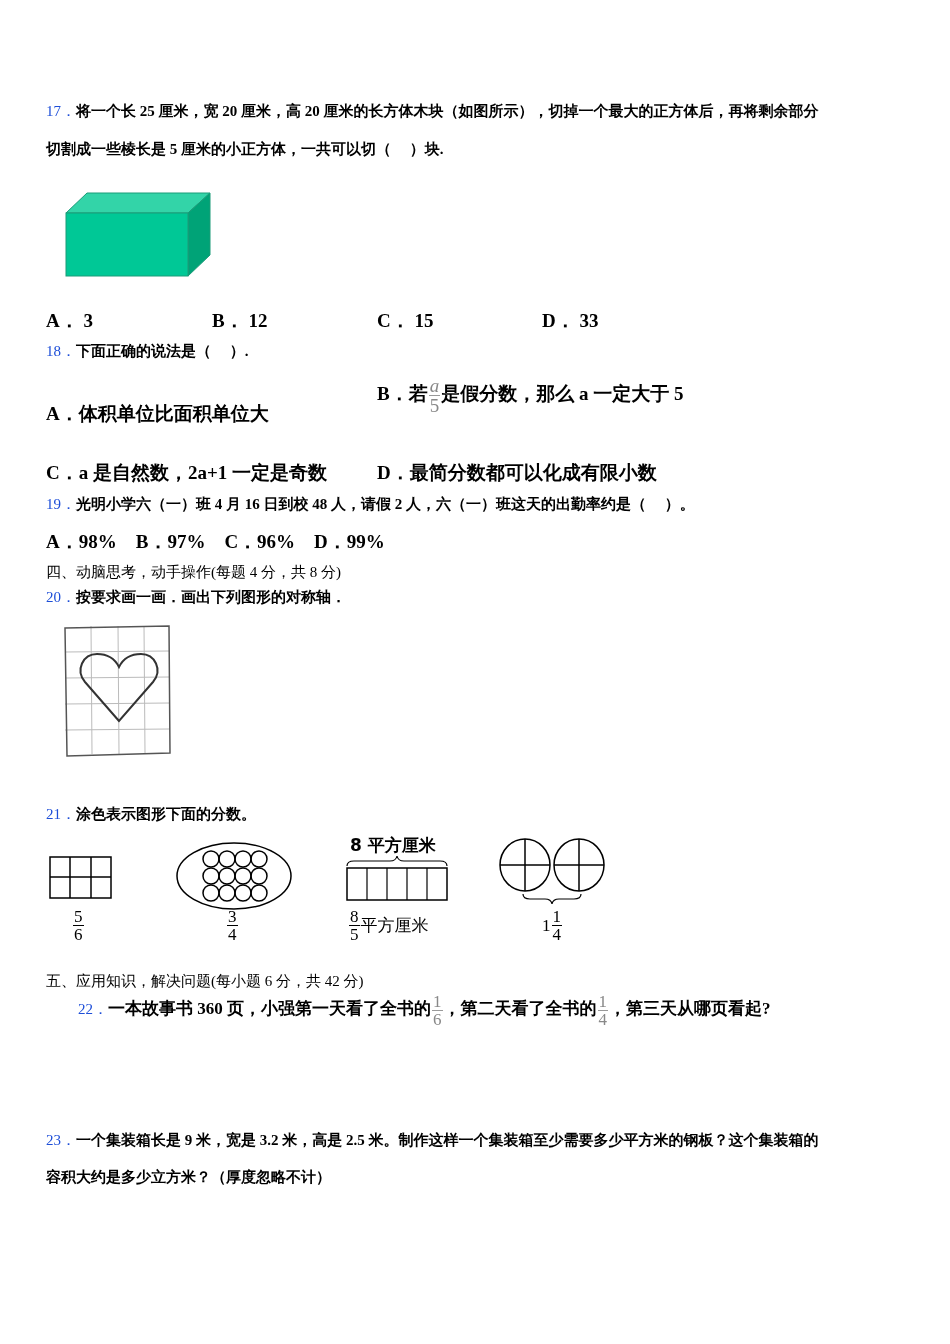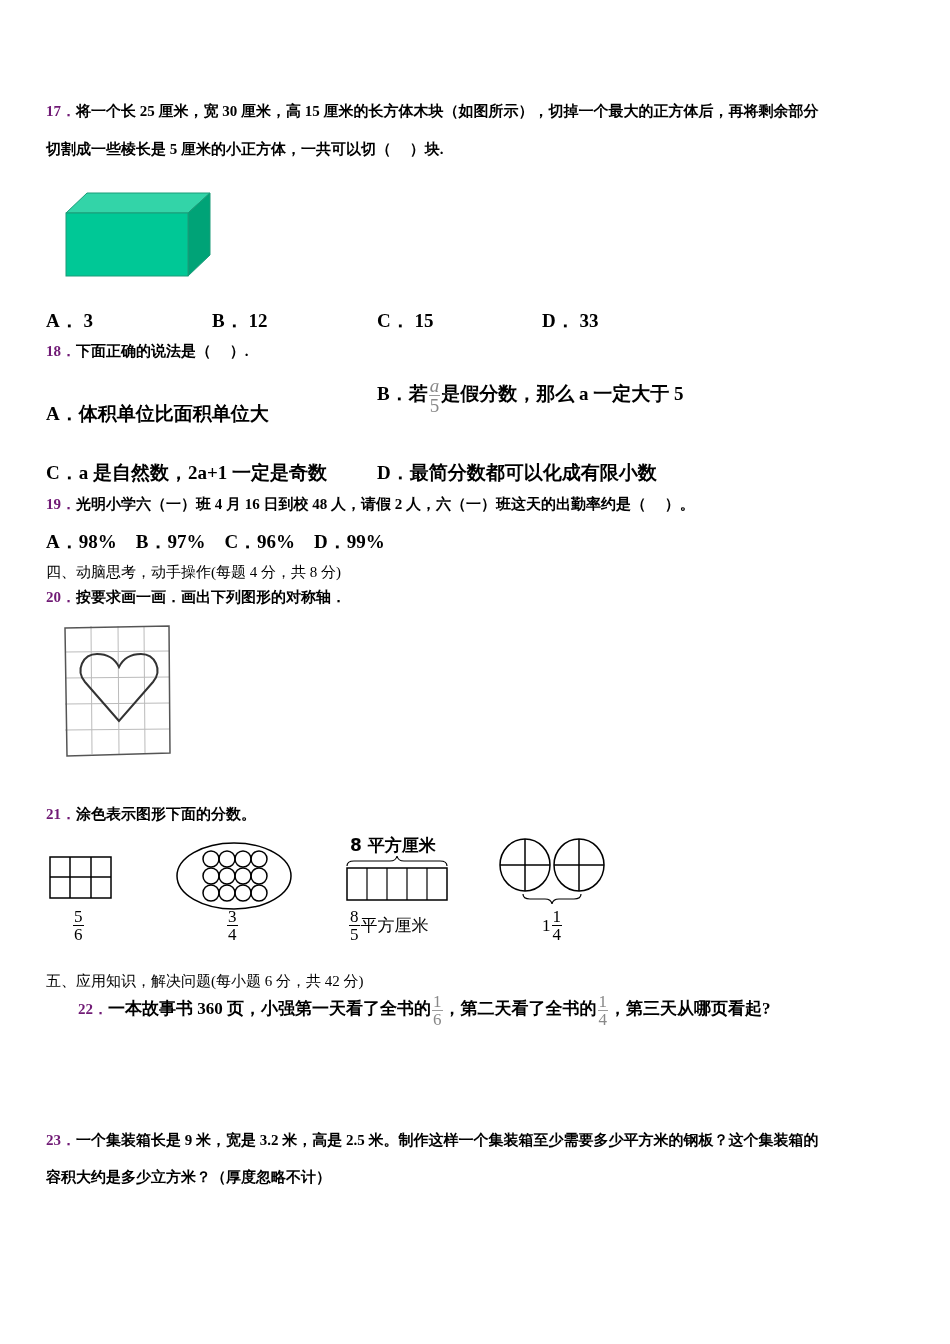--- a/index.html
+++ b/index.html
@@ -1,36 +1,36 @@
 <!DOCTYPE html>
 <html><head>
 <meta charset="utf-8">
 <style>
   html, body { margin: 0; padding: 0; background: #ffffff; }
   body { width: 950px; height: 1344px; position: relative; overflow: hidden;
          font-family: "Liberation Serif", "DejaVu Serif", serif; color: #000; }
   .abs { position: absolute; }
   .q { font-size: 15px; font-weight: bold; white-space: nowrap; }
-  .num { font-weight: bold; color: #701a75; }
+  .num { font-weight: normal; color: #1d4ed8; }
   .opt { font-size: 19px; font-weight: bold; white-space: nowrap; }
   .sec { font-size: 15px; white-space: nowrap; }
   .frac { display: inline-flex; flex-direction: column; align-items: center; vertical-align: middle; line-height: 1; margin: 0 1px; }
   .frac .n { border-bottom: 1px solid #999; padding: 0 1px; }
   .frac.light { color: #888; font-weight: normal; }
   .frac.light .n { font-style: italic; }
   .frac.big { font-size: 17px; }
   .frac.dark { font-weight: normal; font-size: 17px; }
   .frac.dark .n { border-bottom: 1.5px solid #000; }
   .q22 { font-size: 17px; font-weight: bold; white-space: nowrap; margin-left: 32px; }
 </style>
 </head>
 <body>
 
 <div class="abs q" style="left:46px; top:102px;">
-  <span class="num">17．</span><span>将一个长 25 厘米，宽 30 厘米，高 15 厘米的长方体木块（如图所示），切掉一个最大的正方体后，再将剩余部分</span>
+  <span class="num">17．</span><span>将一个长 25 厘米，宽 20 厘米，高 20 厘米的长方体木块（如图所示），切掉一个最大的正方体后，再将剩余部分</span>
 </div>
 <div class="abs q" style="left:46px; top:140px;">切割成一些棱长是 5 厘米的小正方体，一共可以切（　 ）块.</div>
 
 <svg class="abs" style="left:60px; top:190px;" width="160" height="92">
   <polygon points="6,23 27,3 150,3 128,23" fill="#33d4a8" stroke="#1a9c78" stroke-width="1"></polygon>
   <polygon points="128,23 150,3 150,65 128,86" fill="#00a377" stroke="#1a9c78" stroke-width="1"></polygon>
   <rect x="6" y="23" width="122" height="63" fill="#00c896" stroke="#1a9c78" stroke-width="1"></rect>
 </svg>
 
 <div class="abs opt" style="left:46px; top:308px;"><span>A．</span> <span>3</span></div>

